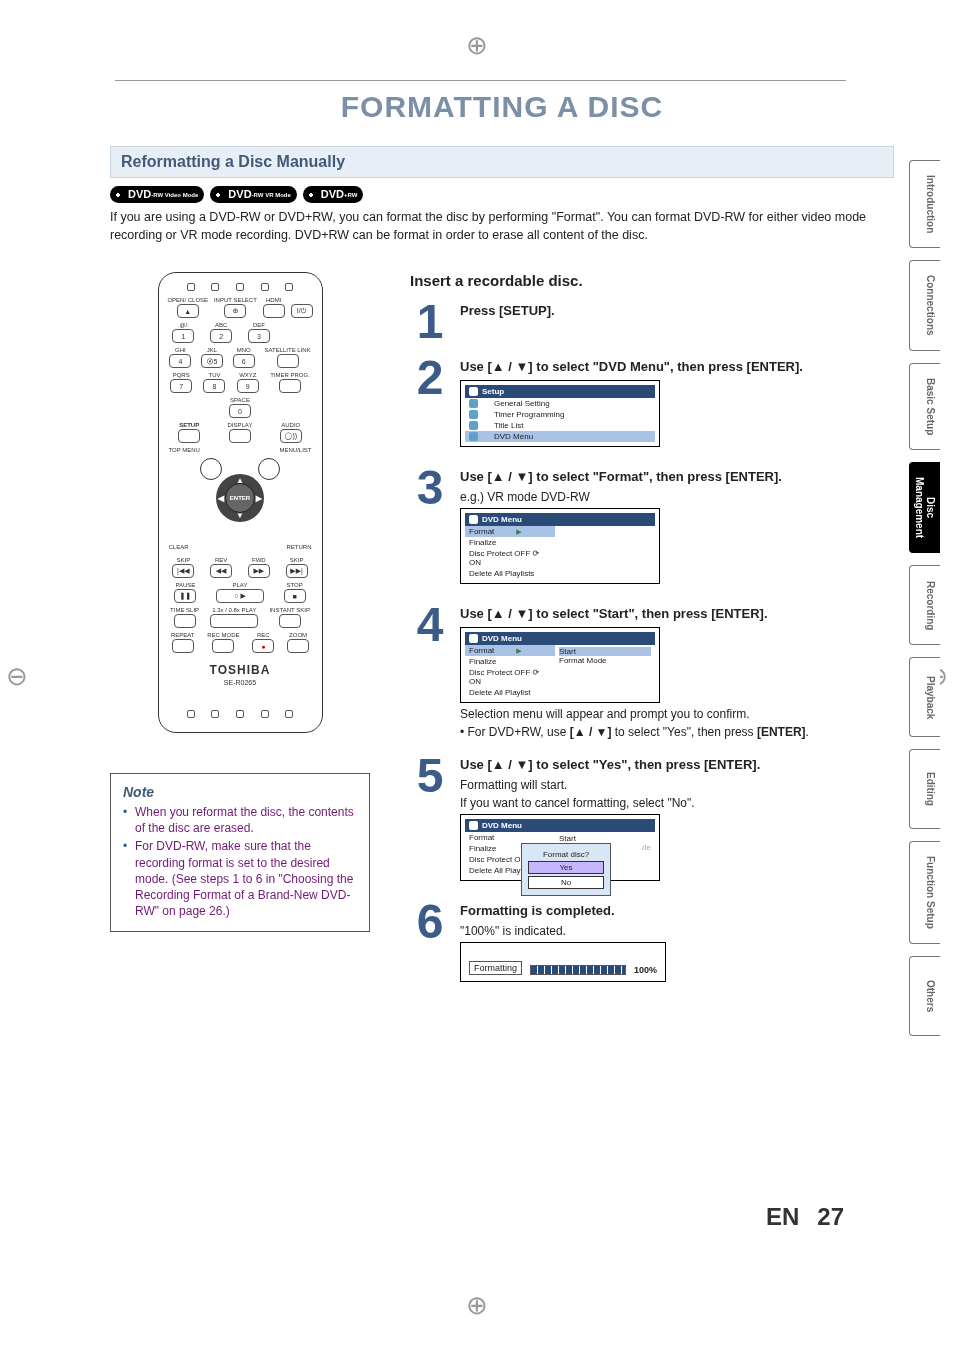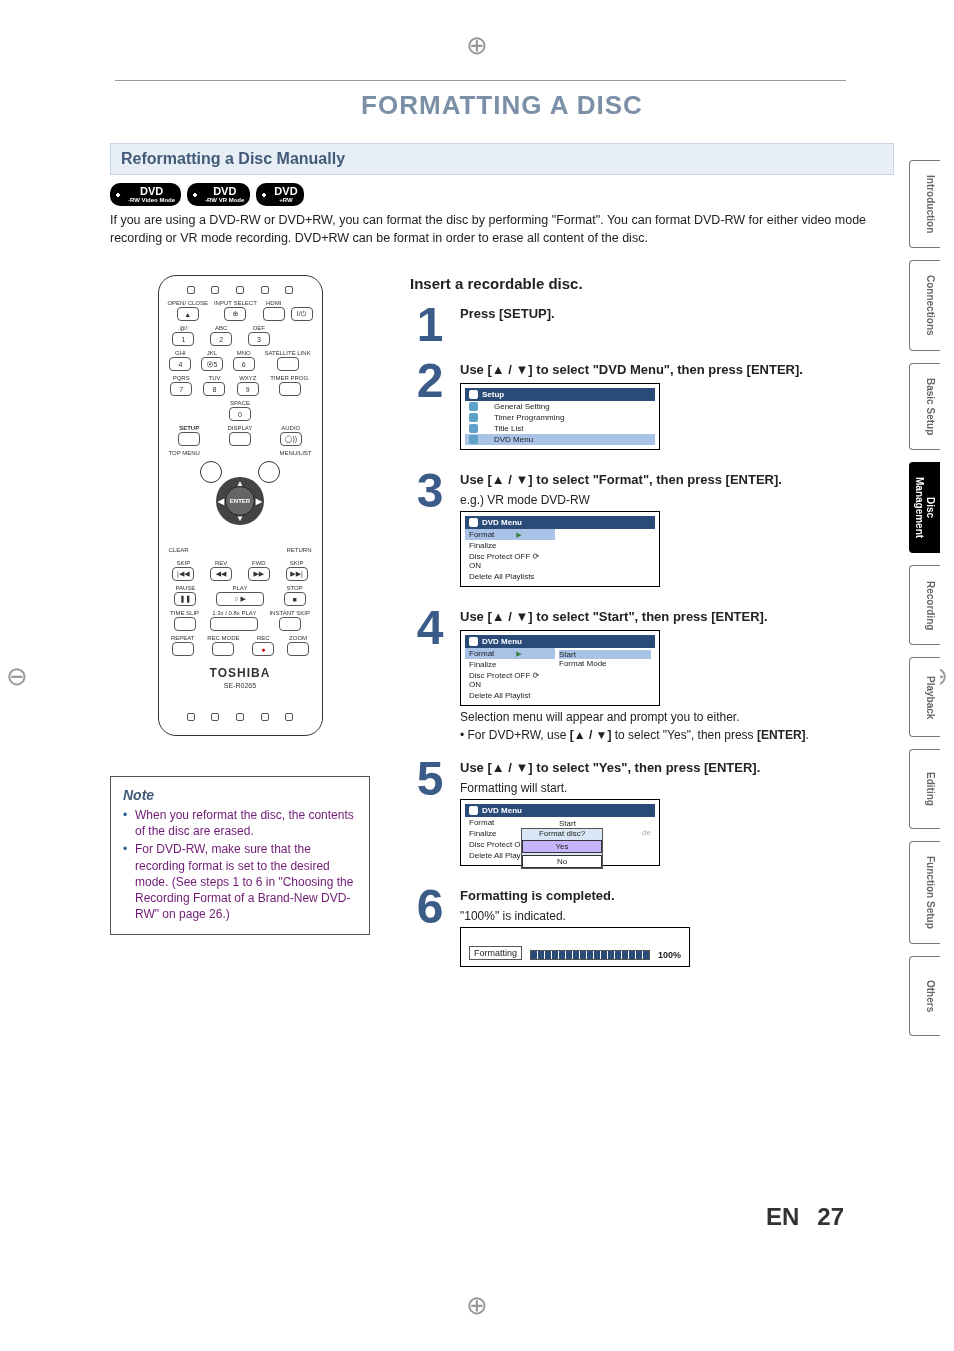--- a/index.html
+++ b/index.html
@@ -11,39 +11,39 @@
     position: relative;
     color: #222;
   }
   .page {
     padding: 90px 60px 40px 110px;
     position: relative;
     height: 100%;
   }
   .title {
     text-align: center;
-    font-size: 26px;
+    font-size: 30px;
     font-weight: 700;
     color: #7b8fa6;
     letter-spacing: 1px;
     margin-bottom: 22px;
   }
   .section-bar {
     background: #e8eef5;
     border: 1px solid #c9d5e3;
     padding: 6px 10px;
     font-size: 16px;
     font-weight: 700;
     color: #425a78;
     margin-bottom: 8px;
   }
   .disc-badges { display: flex; gap: 6px; margin-bottom: 6px; }
   .disc-badge {
     background: #000; color:#fff; font-size:9px; font-weight:700;
-    padding: 3px 6px; border-radius: 10px; display:inline-flex; flex-direction:column; align-items:center; line-height:1; position:relative;
+    padding: 3px 6px; border-radius: 10px; display:inline-flex; flex-direction:row; align-items:center; line-height:1; position:relative;
   }
   .disc-badge .db-top { font-size:11px; }
   .disc-badge .db-bot { font-size:6px; }
   .disc-badge::before{
     content:''; position:absolute; left:3px; top:50%; transform:translateY(-50%);
     width:10px;height:10px;border-radius:50%;
     background:radial-gradient(circle,#fff 0 2px,#000 2px 5px,#555 5px);
   }
   .disc-badge { padding-left:18px; }
   .intro { font-size: 12.5px; line-height: 1.4; margin-bottom: 28px; }
@@ -115,26 +115,26 @@
   .screen-row.sel{ background:#a9c3e6;}
   .screen-row .ricn{width:9px;height:9px;background:#5ea2c9;border-radius:2px;flex:0 0 9px;}
   .sidepane{display:flex;}
   .sidepane .menu{flex:0 0 90px;}
   .sidepane .pane{flex:1; padding:2px 4px; font-size:8px;}
   .sidepane .pane .item.sel{background:#a9c3e6;}
   .arrow-rt::after{content:'▶'; font-size:7px; color:#3b7d3b; margin-left:6px;}
   .sel-note{font-size:12px; margin-top:4px;}
   .sel-note .bold{font-weight:700;}
   .dialog{
-    border:1px solid #555; background:#d8e6f5; font-size:8px; text-align:center; width:82px;
+    border:1px solid #555; background:#d8e6f5; padding:6px; font-size:8px; text-align:center; width:90px;
   }
   .dialog .dbtn{border:1px solid #333; background:#fff; padding:1px 0; margin-top:2px;}
   .dialog .dbtn.sel{background:#c4b5fd;}
   .progress-box{
-    border:1px solid #000; width:230px; height:40px; padding:6px 8px; display:flex; align-items:flex-end; gap:8px; font-size:9px;
+    border:1px solid #000; width:206px; height:40px; padding:6px 8px; display:flex; align-items:flex-end; gap:8px; font-size:9px;
   }
   .progress-box .ptxt{border:1px solid #555;padding:1px 4px;}
   .pbar{border:1px solid #555; flex:1; height:10px; position:relative;}
   .pbar-fill{background:repeating-linear-gradient(90deg,#2a4a78 0 6px,#fff 6px 7px); height:100%; width:100%;}
   .pct{font-weight:700;}
 
   
   .side-tabs{
     position:absolute; right:14px; top:160px; display:flex; flex-direction:column; gap:12px;
   }
@@ -495,32 +495,33 @@
                 <div class="screen-row">
                     <span>Delete All Playlist</span>
                   </div>
               </div>
               <div class="pane">
                 <div class="item sel">Start</div>
                 <div class="item">Format Mode</div>
               </div>
             </div>
           </div>
-          <div class="sel-note">Selection menu will appear and prompt you to either.</div>
+          <div class="sel-note">Selection menu will appear and prompt you to confirm.</div>
           <div class="sel-note">
             <span>• For DVD+RW, use </span><span class="bold">[▲ / ▼]</span><span> to select "Yes", then press </span><span class="bold">[ENTER]</span><span>.</span>
           </div>
         </div>
       </div>
 
       <div class="step">
         <div class="num">5</div>
         <div class="body">
           <div class="h">Use [▲ / ▼] to select "Yes", then press [ENTER].</div>
           <div class="sub">Formatting will start.</div>
+          <div class="sub">If you want to cancel formatting, select "No".</div>
           <div class="screen" style="position:relative;">
             <div class="screen-hd">
                 <span class="ico"></span>
                 <span>DVD Menu</span>
               </div>
             <div class="sidepane">
               <div class="menu">
                 <div class="screen-row">
                     <span>Format</span>
                   </div>

